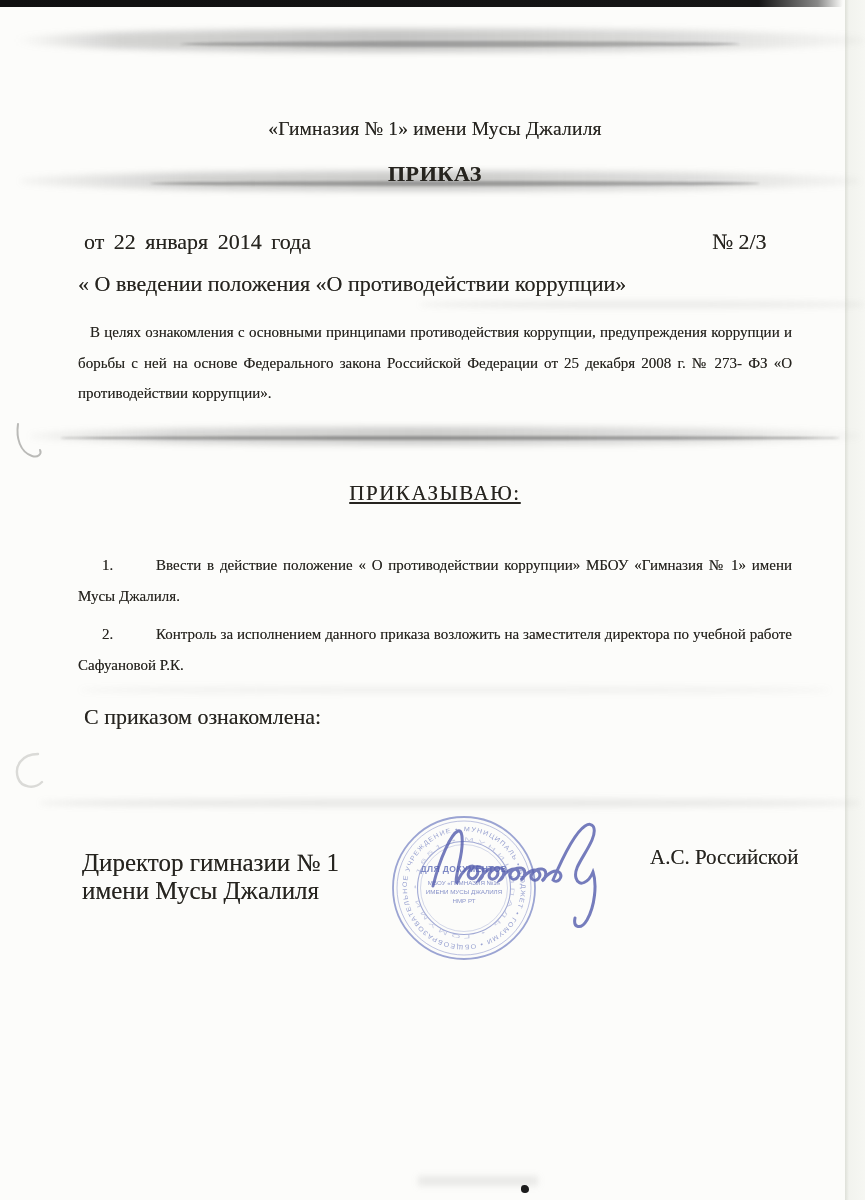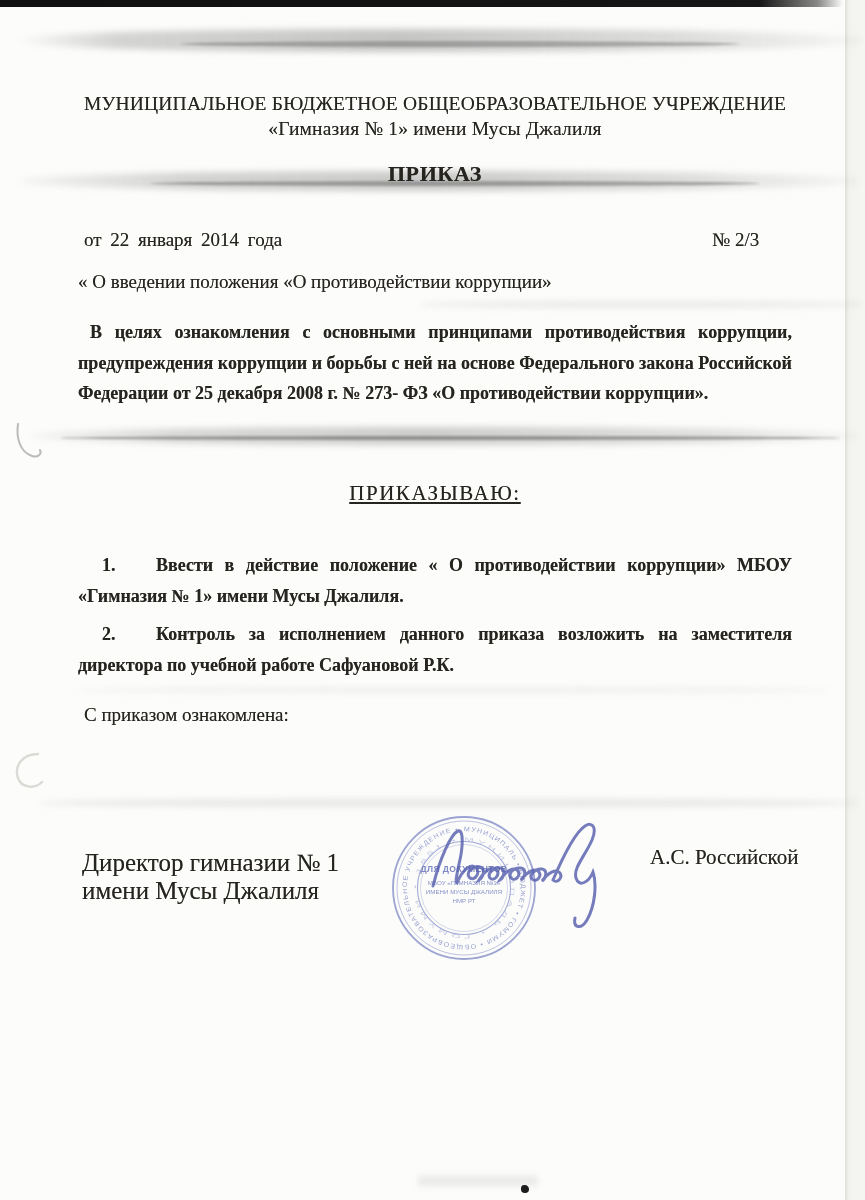--- a/index.html
+++ b/index.html
@@ -6,26 +6,25 @@
   .page{
     position:relative;width:865px;height:1200px;margin:0 auto;
     background:#fcfcfa;overflow:hidden;
     font-family:"Liberation Serif","DejaVu Serif",serif;
     color:#26241f;
   }
   .txt{position:absolute;z-index:5;text-shadow:0 0 .5px rgba(38,36,31,.55);}
   .center{left:78px;right:73px;text-align:center;}
   .org-line{font-size:19.5px;letter-spacing:.2px;}
   .doc-title{font-size:22px;font-weight:bold;letter-spacing:.6px;}
-  .meta{font-size:19px;}
+  .meta{font-size:22px;}
   .date{word-spacing:4px;}
   .para{
-    left:78px;width:714px;font-size:18px;line-height:30.5px;
+    left:78px;width:714px;font-size:15px;line-height:30.5px;
     text-align:justify;
-    font-weight:bold;
   }
   .indent{text-indent:12px;}
   .item{line-height:31px;}
   .item-num{display:inline-block;width:66px;}
   .order-heading{font-size:21px;letter-spacing:1.5px;text-decoration:underline;}
   .sig-title{font-size:25px;line-height:28px;}
   .sig-name{font-size:21px;}
   
   .scanbar{
     position:absolute;top:0;left:0;width:843px;height:7px;z-index:6;
@@ -75,21 +74,20 @@
   <div class="band" style="top:687px;left:80px;width:750px;height:6px;background:rgba(130,130,130,.10);"></div>
   <div class="band" style="top:799px;left:40px;width:820px;height:8px;background:rgba(125,125,125,.16);"></div>
 
   <svg class="curl" style="left:12px;top:420px;" width="36" height="44" viewBox="0 0 36 44">
     <path d="M6 4 C 4 18, 8 32, 20 36 C 26 38, 30 34, 28 30" fill="none" stroke="rgba(150,150,148,.65)" stroke-width="2" stroke-linecap="round"></path>
   </svg>
   <svg class="curl" style="left:8px;top:748px;" width="44" height="48" viewBox="0 0 44 48">
     <path d="M30 6 C 14 6, 6 18, 10 30 C 13 39, 26 42, 34 34" fill="none" stroke="rgba(190,190,186,.55)" stroke-width="2.4" stroke-linecap="round"></path>
   </svg>
 
-  <div class="txt center org-line" style="top:93px;">МУНИЦИПАЛЬНОЕ БЮДЖЕТНОЕ ОБЩЕОБРАЗОВАТЕЛЬНОЕ УЧРЕЖДЕНИЕ</div>
   <div class="txt center org-line" style="top:118px;">«Гимназия № 1» имени Мусы Джалиля</div>
 
   <div class="txt center doc-title" style="top:161px;">ПРИКАЗ</div>
 
   <div class="txt meta date" style="top:229px;left:84px;">от 22 января 2014 года</div>
   <div class="txt meta" style="top:229px;left:712px;">№ 2/3</div>
 
   <div class="txt meta" style="top:271px;left:78px;">« О введении положения «О противодействии коррупции»</div>
 
   <div class="txt para indent" style="top:317px;">В целях ознакомления с основными принципами противодействия коррупции, предупреждения коррупции и борьбы с ней на основе Федерального закона Российской Федерации от 25 декабря 2008 г. № 273- ФЗ «О противодействии коррупции».</div>

